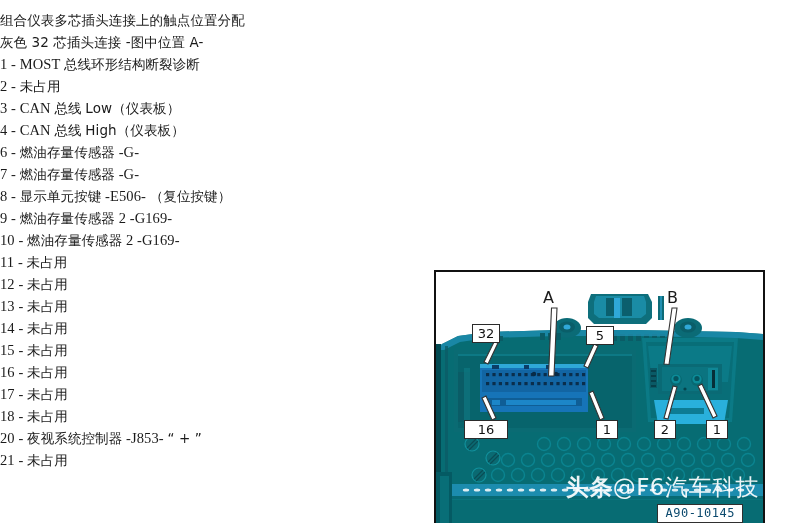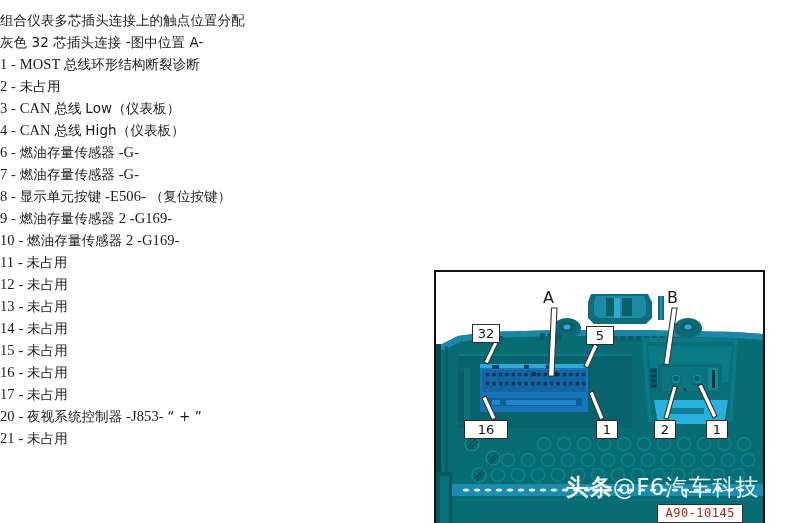--- a/index.html
+++ b/index.html
@@ -110,21 +110,21 @@
   #code-plate {
     position: absolute;
     right: 20px;
     bottom: 0px;
     border: 1.5px solid #2f2f2f;
     background: #ffffff;
     font-family: "DejaVu Sans Mono", "Liberation Mono", monospace;
     font-size: 12px;
     letter-spacing: 0.5px;
     padding: 1px 7px 2px 7px;
-    color: #b91c1c;
+    color: #0c4a6e;
     z-index: 9;
   }
 </style>
 </head>
 <body>
 
 <div id="text-column">
 
   <div class="hdr-line">
     <span class="cjk">组合仪表多芯插头连接上的触点位置分配</span>
@@ -144,20 +144,21 @@
       <div class="pin-line"><span class="lat pin-num">8 -</span> <span class="cjk">显示单元按键</span> <span class="lat">-E506-</span> <span class="cjk">（复位按键）</span> </div>
       <div class="pin-line"><span class="lat pin-num">9 -</span> <span class="cjk">燃油存量传感器</span> <span class="lat">2 -G169-</span> </div>
       <div class="pin-line"><span class="lat pin-num">10 -</span> <span class="cjk">燃油存量传感器</span> <span class="lat">2 -G169-</span> </div>
       <div class="pin-line"><span class="lat pin-num">11 -</span> <span class="cjk">未占用</span> </div>
       <div class="pin-line"><span class="lat pin-num">12 -</span> <span class="cjk">未占用</span> </div>
       <div class="pin-line"><span class="lat pin-num">13 -</span> <span class="cjk">未占用</span> </div>
       <div class="pin-line"><span class="lat pin-num">14 -</span> <span class="cjk">未占用</span> </div>
       <div class="pin-line"><span class="lat pin-num">15 -</span> <span class="cjk">未占用</span> </div>
       <div class="pin-line"><span class="lat pin-num">16 -</span> <span class="cjk">未占用</span> </div>
       <div class="pin-line"><span class="lat pin-num">17 -</span> <span class="cjk">未占用</span> </div>
+      <div class="pin-line"><span class="lat pin-num">18 -</span> <span class="cjk">未占用</span> </div>
       <div class="pin-line"><span class="lat pin-num">20 -</span> <span class="cjk">夜视系统控制器</span> <span class="lat">-J853-</span> <span class="cjk">“ + ”</span> </div>
       <div class="pin-line"><span class="lat pin-num">21 -</span> <span class="cjk">未占用</span> </div>
     </div>
 </div>
 
 <div id="diagram-frame">
 
   <svg id="diagram-canvas" viewBox="0 0 327 251" preserveAspectRatio="none">
 
     <rect x="0" y="0" width="327" height="251" fill="#ffffff"></rect>

